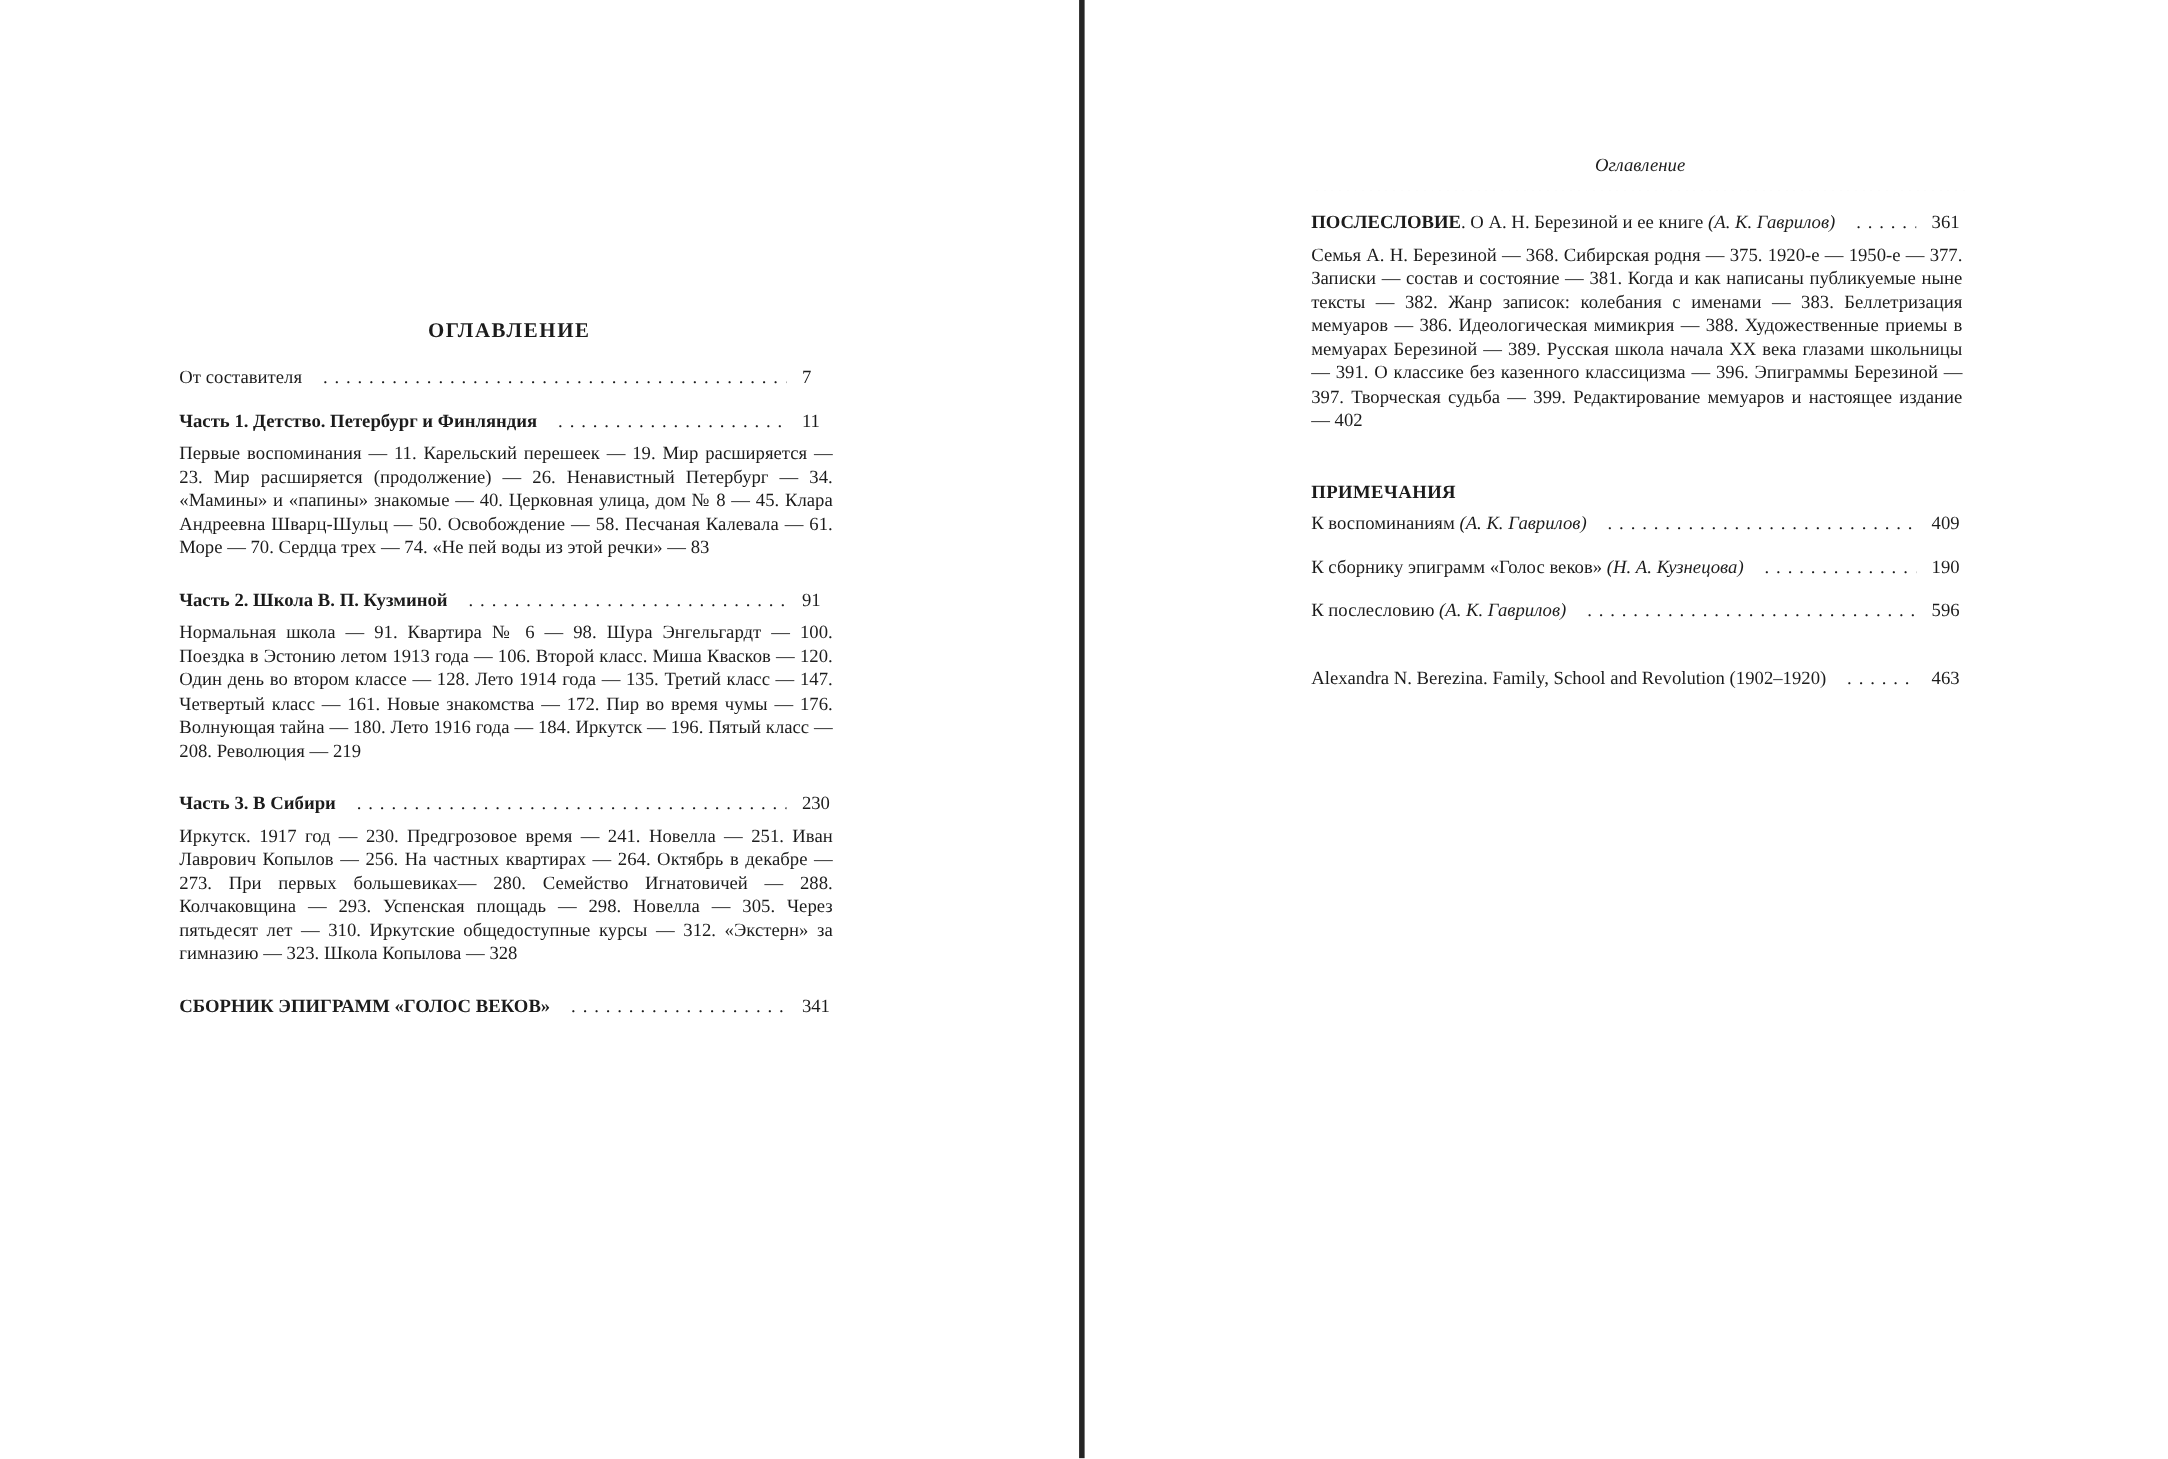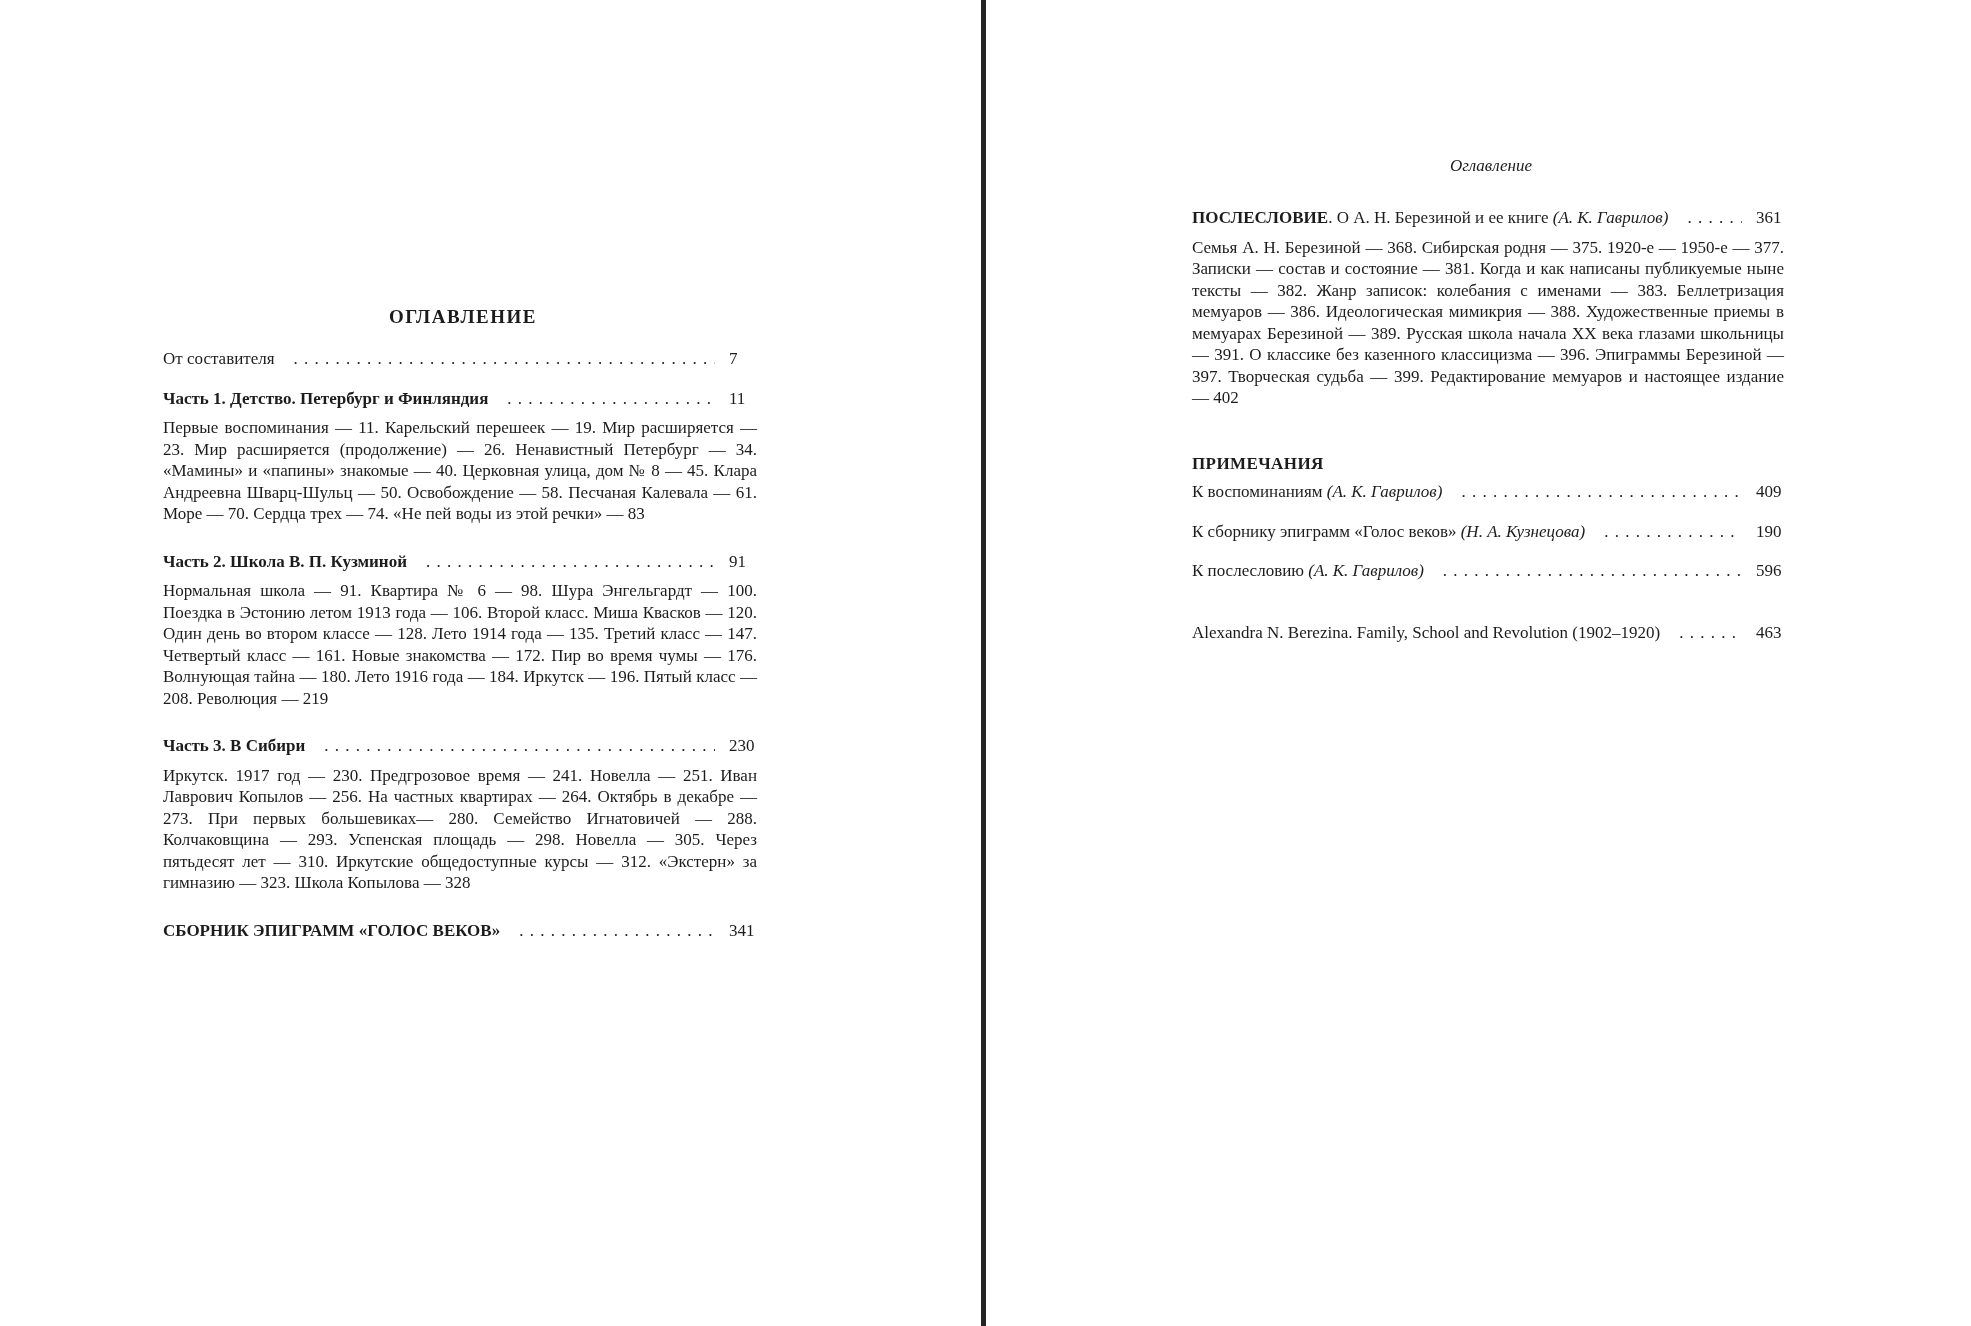--- a/index.html
+++ b/index.html
@@ -12,21 +12,21 @@
     font-family: "Liberation Serif", "DejaVu Serif", serif;
     color: #1c1c1c;
     font-size: 17px;
   }
   .page-divider {
     position: absolute;
     left: 981px; top: 0;
     width: 5px; height: 100%;
     background: #242424;
   }
-  .page-col { position: absolute; top: 16px; }
+  .page-col { position: absolute; top: 0; }
   .left-col  { left: 163px;  width: 600px; padding-top: 288px; }
   .right-col { left: 1192px; width: 598px; padding-top: 140px; }
 
   .toc-title {
     margin: 0;
     font-size: 19px;
     line-height: 26px;
     font-weight: bold;
     text-align: center;
     letter-spacing: 1.5px;

